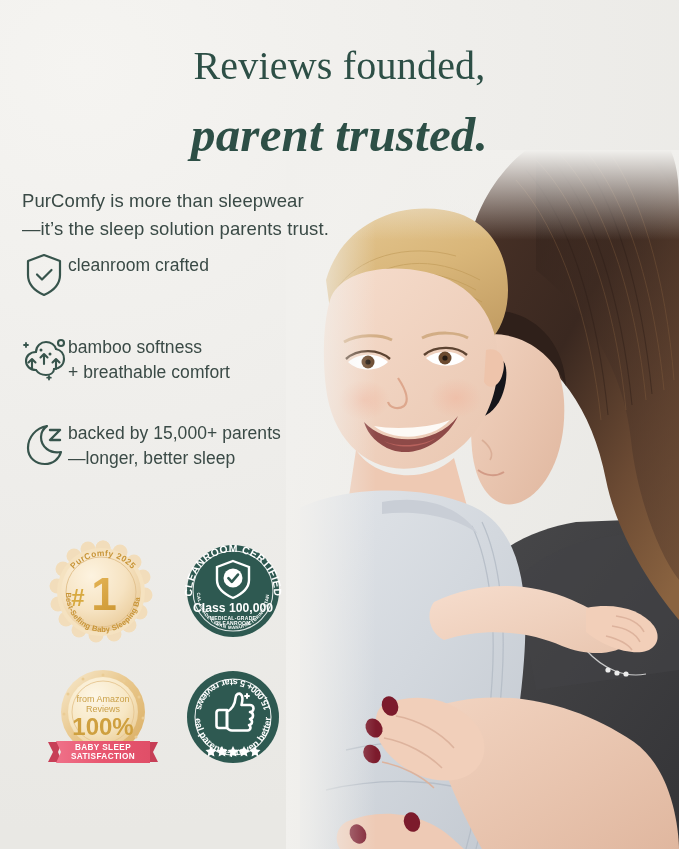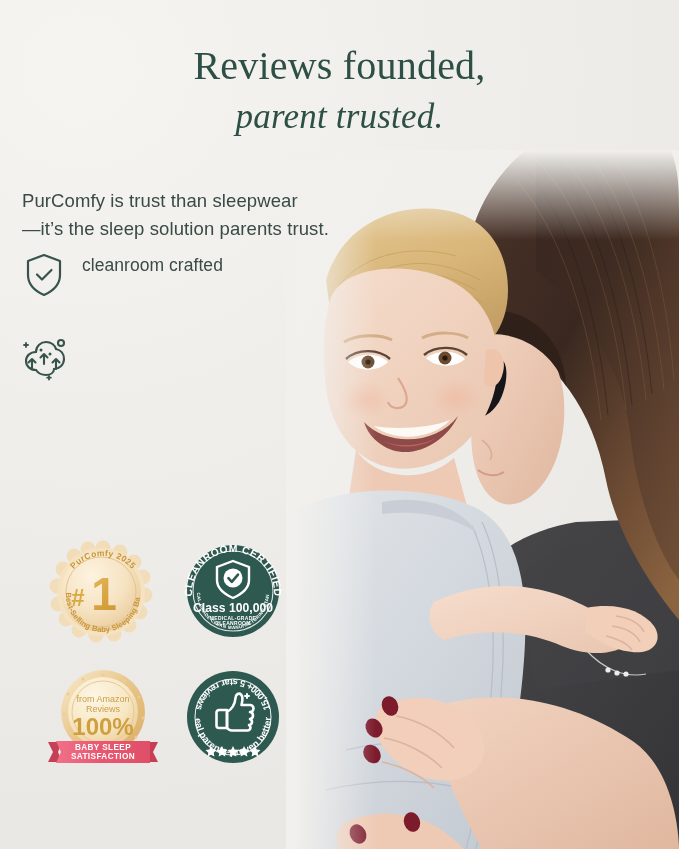--- a/index.html
+++ b/index.html
@@ -34,33 +34,33 @@
     pointer-events:none;
   }
 
   
   .headline{
     position:absolute;left:0;top:22px;width:679px;text-align:center;
     font-family:"Liberation Serif", serif;
     color:#2d4f46;line-height:1.14;
   }
   .headline .l1{display:block;font-size:40px;font-weight:400;letter-spacing:.2px;}
-  .headline .l2{display:block;font-size:35px;font-weight:400;font-style:italic;letter-spacing:.2px;margin-top:8px;}
+  .headline .l2{display:block;font-size:49px;font-weight:700;font-style:italic;letter-spacing:.2px;margin-top:18px;}
 
   
   .lede{
     position:absolute;left:22px;top:168px;width:400px;
     font-size:18.5px;line-height:1.52;color:#3a4a46;font-weight:400;
     letter-spacing:.1px;
   }
   .lede span{display:block;}
 
   
   .features{position:absolute;left:20px;top:250px;width:330px;}
-  .feature{display:flex;align-items:flex-start;gap:14px;margin-bottom:32px;}
+  .feature{display:flex;align-items:flex-start;margin-bottom:32px;}
   .feature .ico{flex:0 0 auto;width:48px;height:50px;display:block;}
   .feature .ico svg{display:block;width:48px;height:50px;}
   .feature .txt{
     padding-top:3px;font-size:17.5px;line-height:1.45;color:#3a4a46;letter-spacing:.05px;
   }
   .feature .txt span{display:block;white-space:nowrap;}
 
   
   .badges{
     position:absolute;left:44px;top:536px;width:260px;
@@ -243,21 +243,21 @@
   </div>
   <div class="photo-fade"></div>
   <div class="photo-fade-top"></div>
 
   <h1 class="headline">
     <span class="l1">Reviews founded,</span>
     <span class="l2">parent trusted.</span>
   </h1>
 
   <p class="lede">
-    <span>PurComfy is trust than sleepwear</span>
+    <span>PurComfy is more than sleepwear</span>
     <span>—it’s the sleep solution parents trust.</span>
   </p>
 
   <div class="features">
 
     <div class="feature">
       <span class="ico">
         <svg viewBox="0 0 48 50" fill="none" stroke="#37544c" stroke-width="2.2" stroke-linecap="round" stroke-linejoin="round">
           <path d="M24 5 L40 11 V25 C40 35 33 41 24 45 C15 41 8 35 8 25 V11 Z"></path>
           <path d="M17 24.5 L22 29.5 L31.5 20"></path>
@@ -278,22 +278,38 @@
           <path d="M12 37 V27 M12 27 l-3.5 3.5 M12 27 l3.5 3.5"></path>
           <path d="M24 32 V22 M24 22 l-3.5 3.5 M24 22 l3.5 3.5"></path>
           <path d="M36 37 V27 M36 27 l-3.5 3.5 M36 27 l3.5 3.5"></path>
           <circle cx="21" cy="18" r="1.5" fill="#37544c" stroke="none"></circle>
           <circle cx="30" cy="22" r="1.5" fill="#37544c" stroke="none"></circle>
           <circle cx="41" cy="11" r="3"></circle>
           <path d="M6 11 l0 4 M4 13 l4 0" stroke-width="1.8"></path>
           <path d="M29 44 l0 3.5 M27.2 45.7 l3.6 0" stroke-width="1.8"></path>
         </svg>
       </span>
-    </div>
-
+      <span class="txt">
+        <span>bamboo softness</span>
+        <span>+ breathable comfort</span>
+      </span>
+    </div>
+
+    <div class="feature">
+      <span class="ico">
+        <svg viewBox="0 0 48 50" fill="none" stroke="#37544c" stroke-width="2.2" stroke-linecap="round" stroke-linejoin="round">
+          <path d="M27 8 C16 10 8 19 8 30 C8 40 16 46 25 46 C33 46 39 41 41 34 C30 36 21 29 21 19 C21 15 23 11 27 8 Z"></path>
+          <path d="M30 12 H40 L30 22 H40" stroke-width="2.4"></path>
+        </svg>
+      </span>
+      <span class="txt">
+        <span>backed by 15,000+ parents</span>
+        <span>—longer, better sleep</span>
+      </span>
+    </div>
 
   </div>
 
   <div class="badges">
 
     <div class="badge">
       <svg viewBox="0 0 118 110" aria-hidden="true">
         <defs>
           <radialGradient id="g1a" cx="0.38" cy="0.3" r="0.78">
             <stop offset="0" stop-color="#fdf3e0"></stop>

